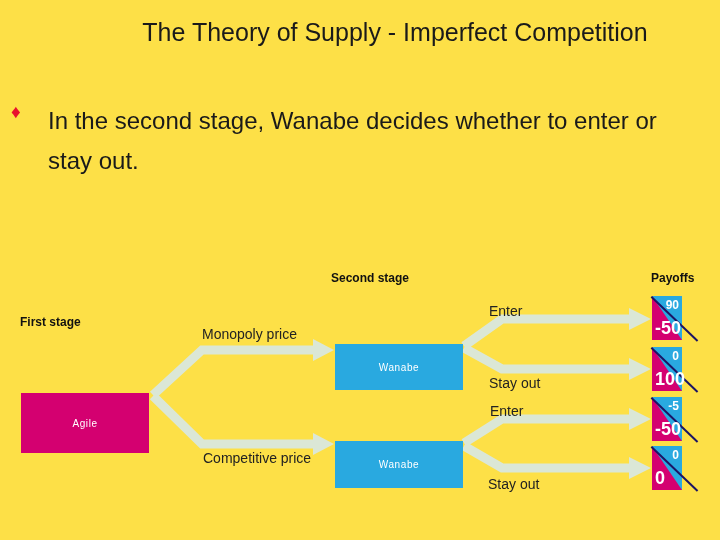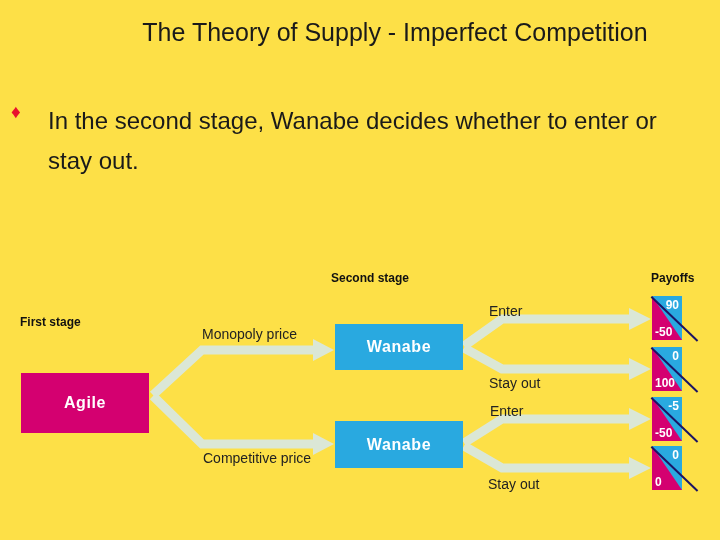--- a/index.html
+++ b/index.html
@@ -50,26 +50,27 @@
   #hdr-payoffs { left: 651px; top: 271px; }
   .tree-svg {
     position: absolute;
     left: 0; top: 0;
     width: 720px; height: 540px;
     pointer-events: none;
   }
   .node {
     position: absolute;
     color: #ffffff;
-    font-size: 16px;
-    font-weight: bold;
+    font-size: 10px;
+    font-weight: normal;
     letter-spacing: 0.6px;
     display: flex;
     align-items: center;
     justify-content: center;
+    margin-top: 20px;
   }
   #node-agile { left: 21px; top: 373px; width: 128px; height: 60px; }
   #node-wanabe-top    { left: 335px; top: 324px; width: 128px; height: 46px; }
   #node-wanabe-bottom { left: 335px; top: 421px; width: 128px; height: 47px; }
   .edge-label {
     position: absolute;
     font-size: 14px;
     color: #222222;
     white-space: nowrap;
   }
@@ -106,21 +107,21 @@
     position: absolute;
     top: 2px; right: 3px;
     color: #ffffff;
     font-size: 12px;
     font-weight: bold;
   }
   .payoff .val-bottom {
     position: absolute;
     bottom: 1px; left: 3px;
     color: #ffffff;
-    font-size: 12px;
+    font-size: 18px;
     font-weight: bold;
   }
 </style>
 </head>
 <body>
 
 <div class="slide">
 
   <div class="title">The Theory of Supply - Imperfect Competition</div>
 

